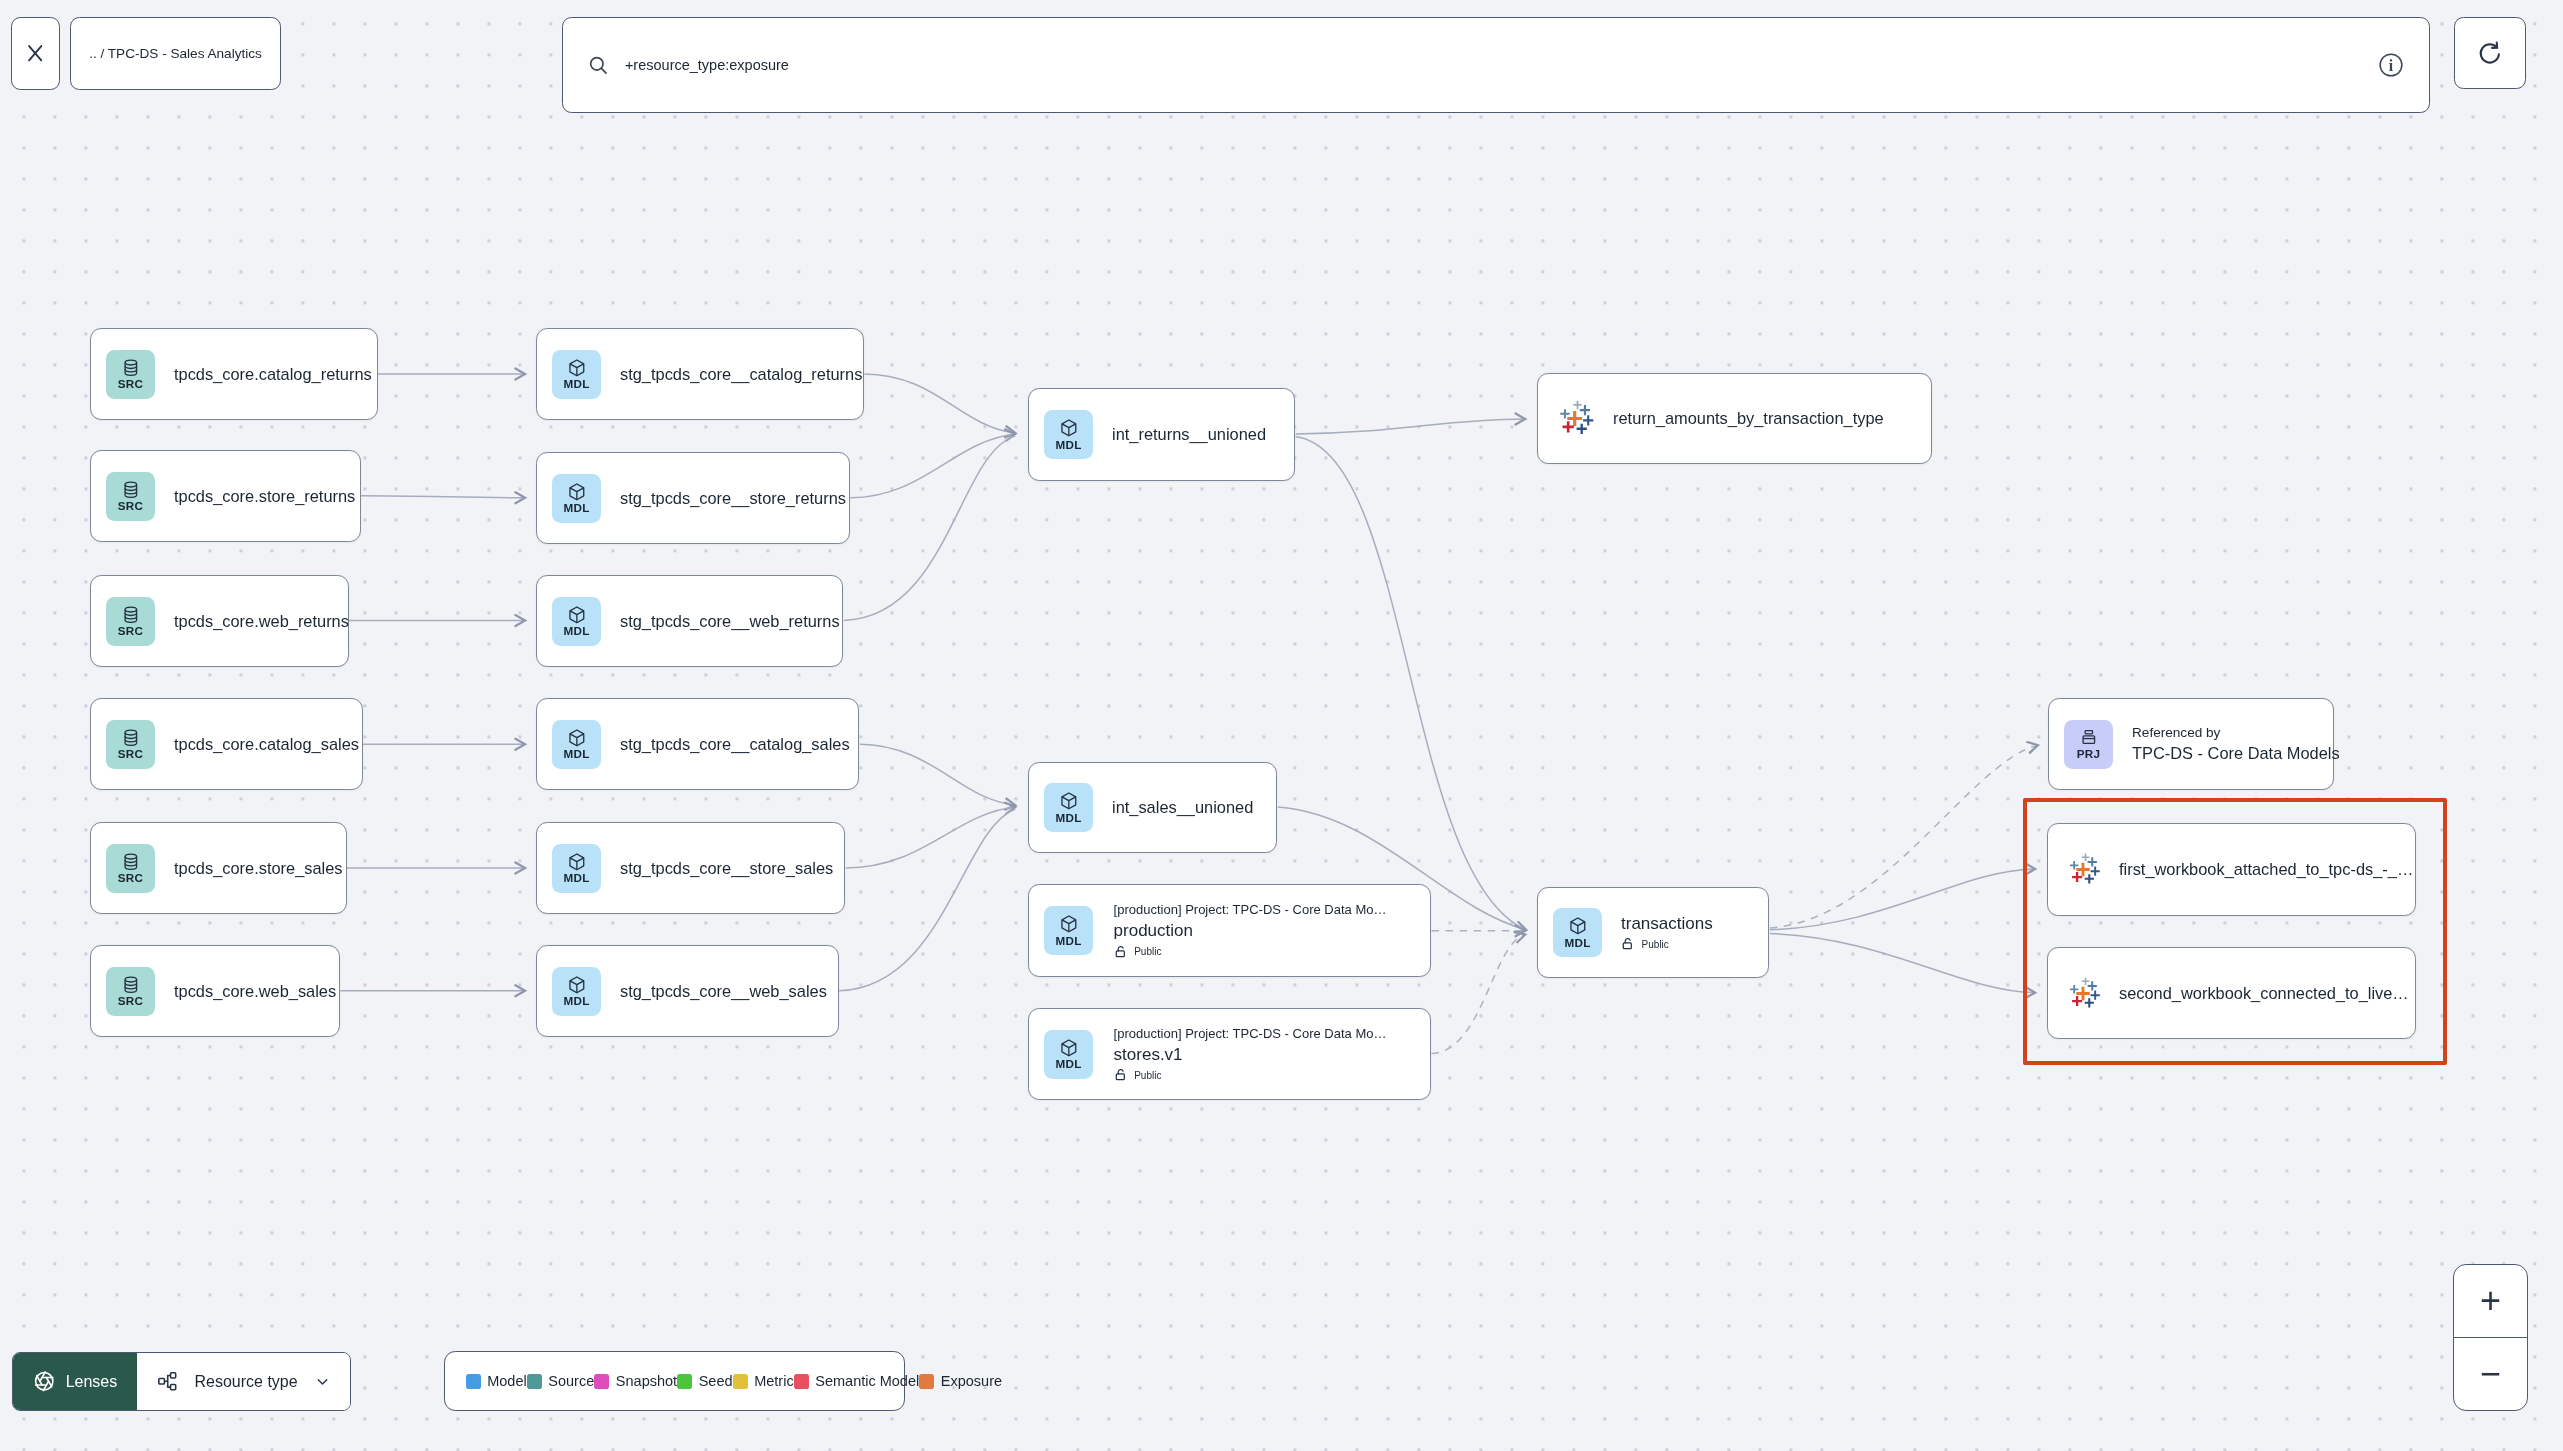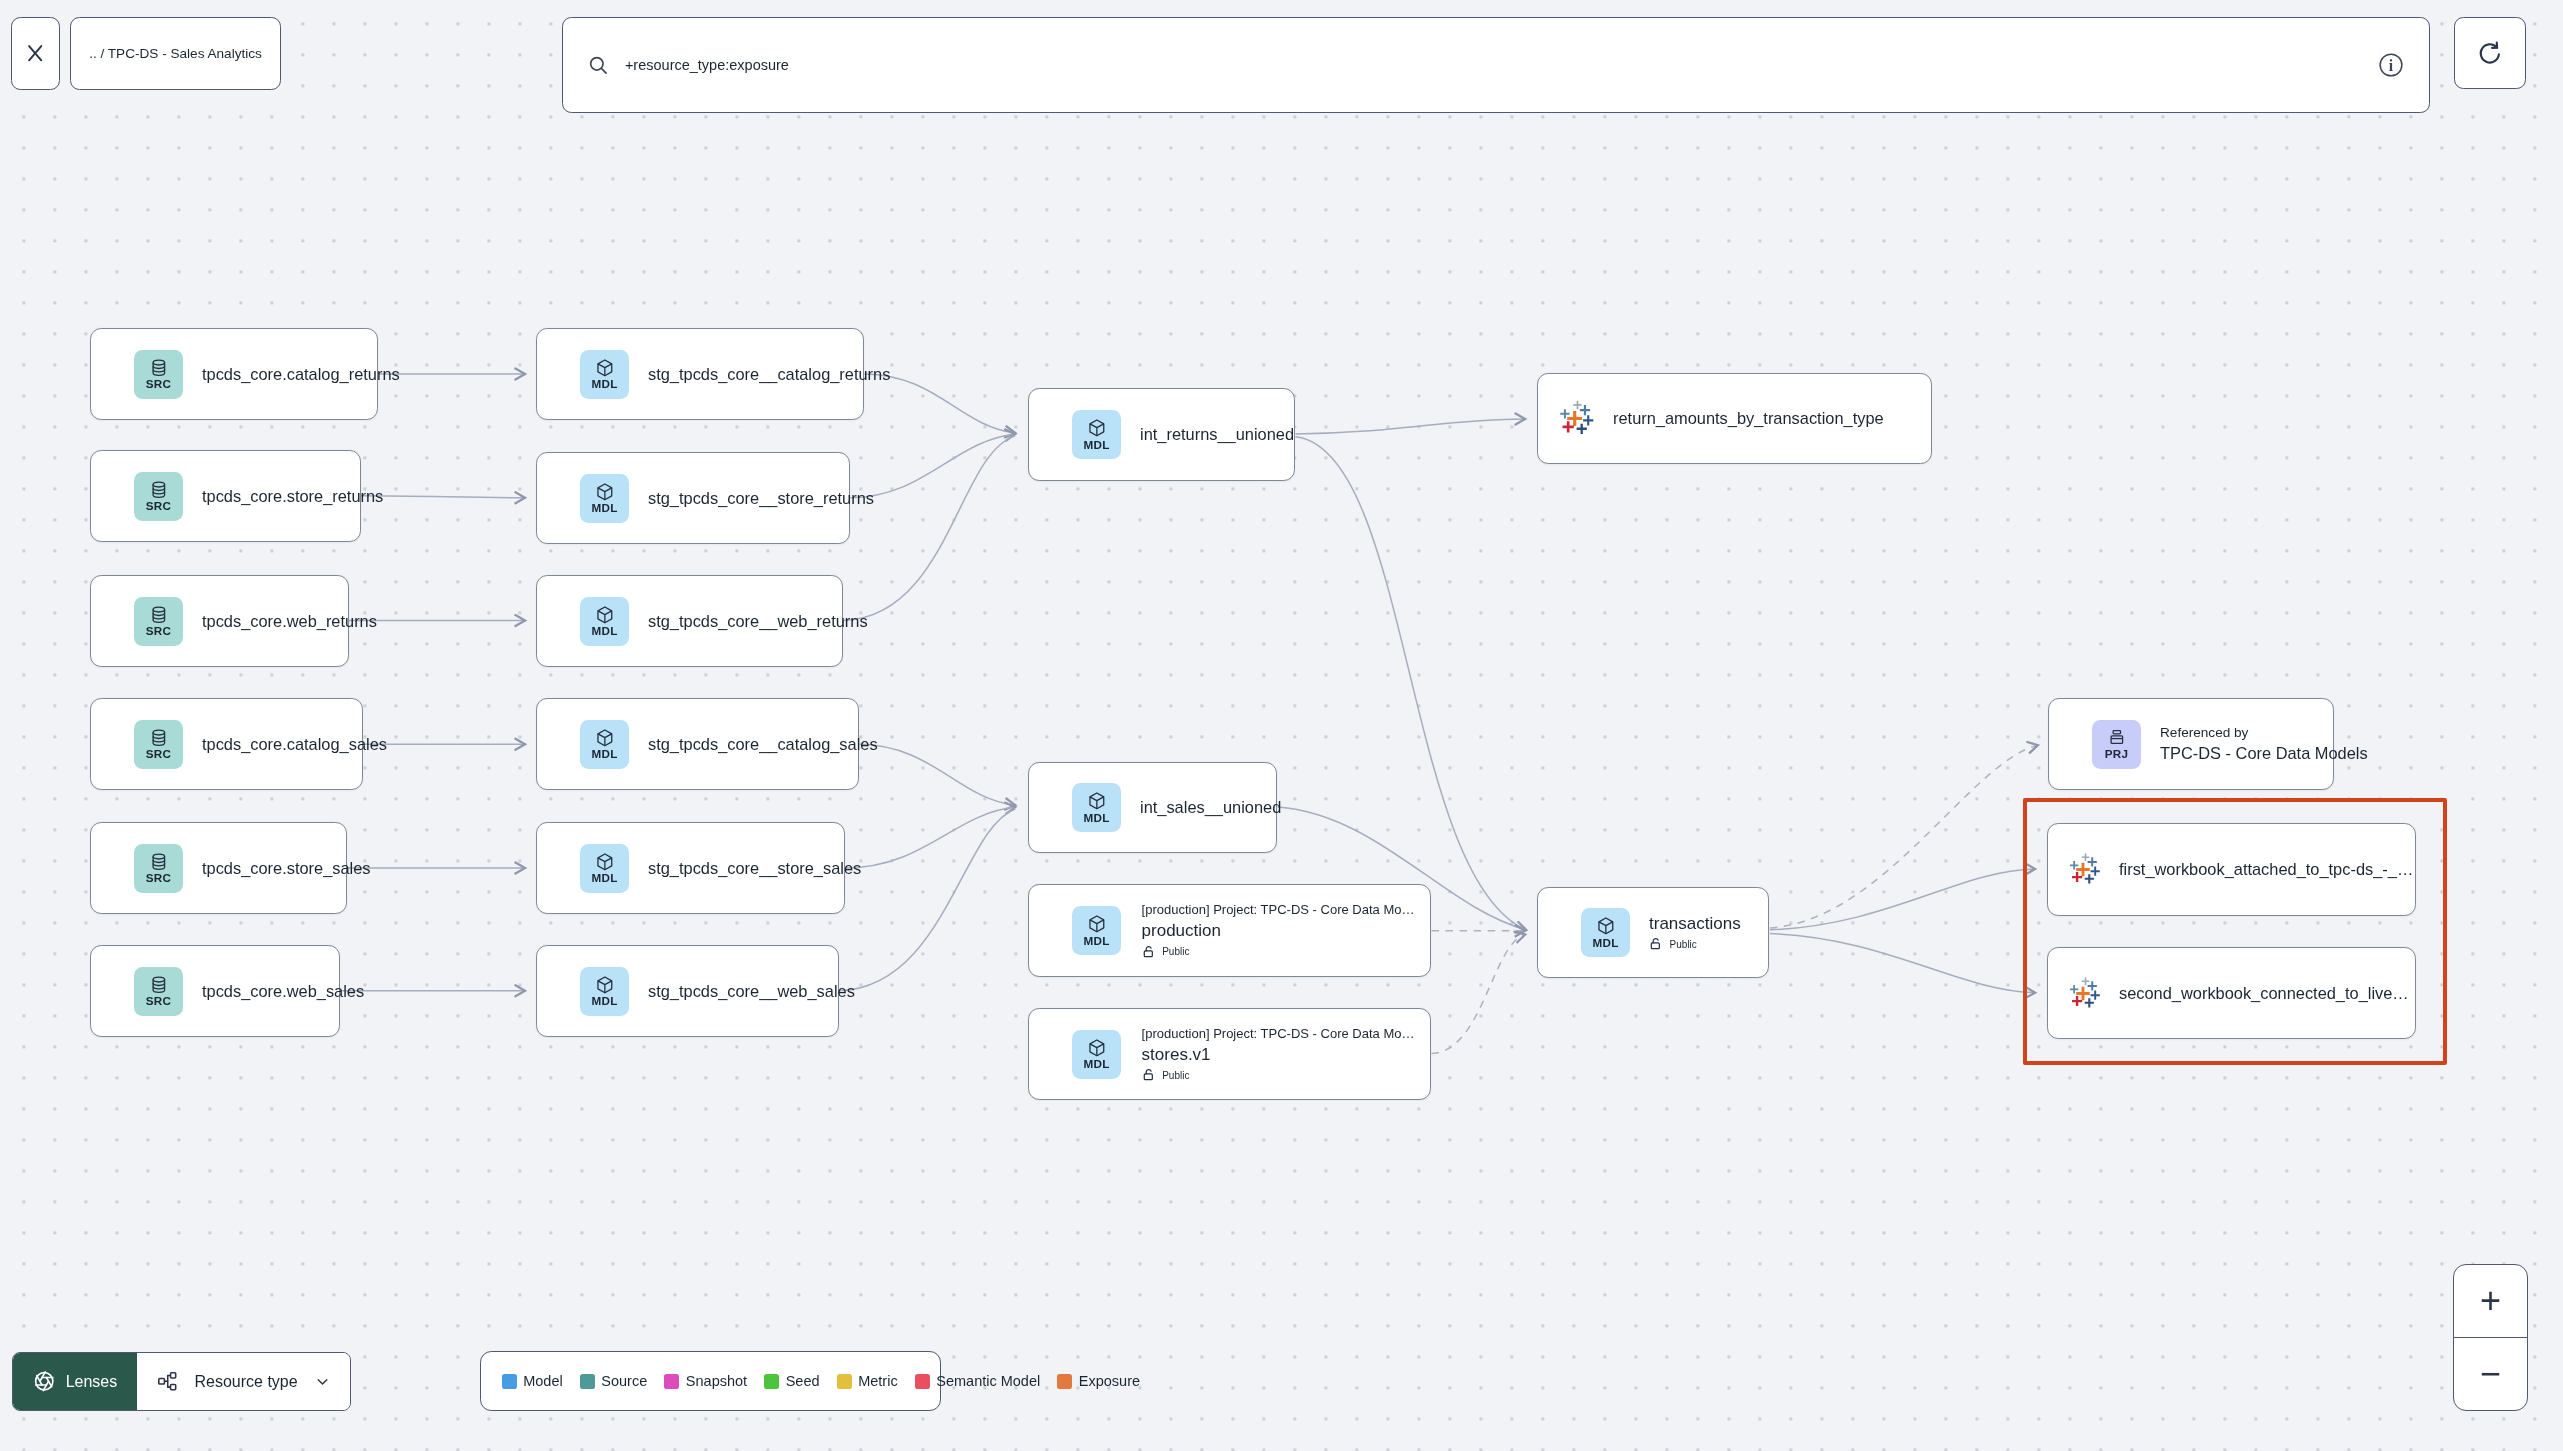--- a/index.html
+++ b/index.html
@@ -30,21 +30,21 @@
     font-size:14.5px;color:#1b2633;background:transparent;
   }
   
   .node{
     position:absolute;background:#fff;border:1.5px solid #7e8798;border-radius:11.2px;
     display:flex;align-items:center;box-sizing:border-box;padding:0 19px 0 15px;gap:19px;
     box-shadow:0 0.9px 1.9px rgba(20,30,50,.05);cursor:pointer;
   }
   .chip{
     width:49px;height:49px;border-radius:8.4px;flex:none;
-    display:flex;flex-direction:column;align-items:center;justify-content:center;gap:0;margin-left:28px;
+    display:flex;flex-direction:column;align-items:center;justify-content:center;gap:0;
   }
   .chip-src{background:#a8dad6;}
   .chip-mdl{background:#b9e2f9;}
   .chip-prj{background:#c7ccf9;}
   .chip .chip-label{font-size:11.7px;font-weight:600;letter-spacing:0.3px;line-height:1;margin-top:0.9px;}
   .node-label{font-size:16.4px;white-space:nowrap;}
   .node-col{display:flex;flex-direction:column;justify-content:center;gap:3.7px;min-width:0;}
   .node-project{font-size:13px;white-space:nowrap;}
   .node-title{font-size:17px;white-space:nowrap;}
   .node-access{display:flex;align-items:center;gap:6.6px;font-size:10px;text-align:center;}
@@ -63,23 +63,23 @@
   .lenses-btn{
     background:#2a594b;color:#fff;display:flex;align-items:center;gap:10.3px;
     padding:0 19.7px;font-size:16px;cursor:pointer;
   }
   .restype-btn{
     background:#fff;display:flex;align-items:center;gap:16px;padding:0 19px;
     font-size:16px;cursor:pointer;
   }
   
   .legend{
-    position:absolute;left:480px;top:1351px;width:461px;height:60px;background:#fff;
+    position:absolute;left:444px;top:1351px;width:461px;height:60px;background:#fff;
     border:1.9px solid #4d5872;border-radius:11.2px;display:flex;align-items:center;
-    box-sizing:border-box;padding:0 20.6px;gap:17px;font-size:14.5px;white-space:nowrap;
+    box-sizing:border-box;padding:0 20.6px;font-size:14.5px;white-space:nowrap;
   }
   .legend-item{display:flex;align-items:center;gap:6.6px;}
   .swatch{width:15px;height:15px;border-radius:2.8px;flex:none;}
   
   .zoomctl{
     position:absolute;left:2453px;top:1264px;width:75px;height:147px;background:#fff;
     border:1.9px solid #4d5872;border-radius:13px;box-sizing:border-box;
     display:flex;flex-direction:column;overflow:hidden;
   }
   .zoomctl .zbtn{

